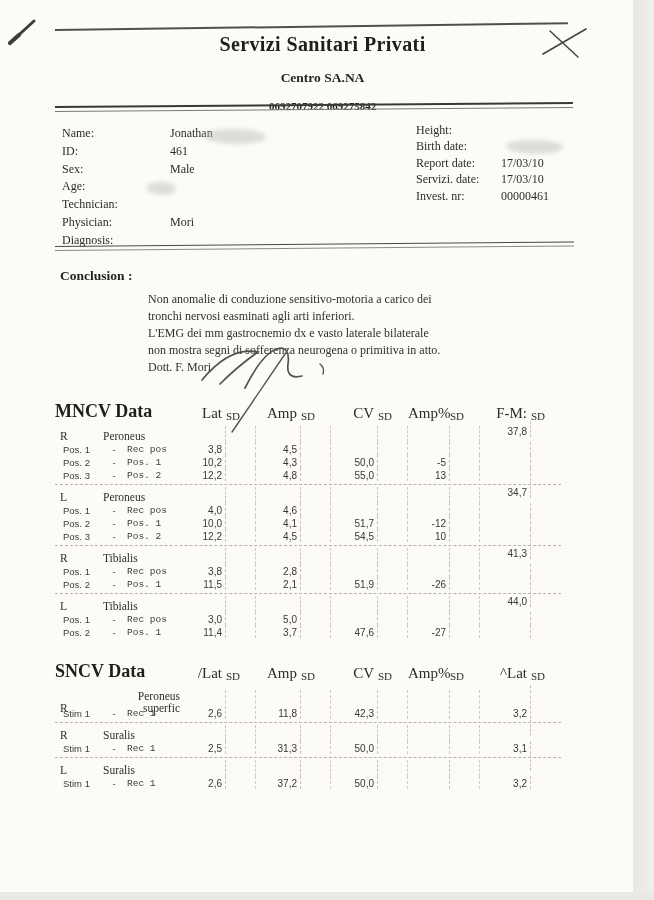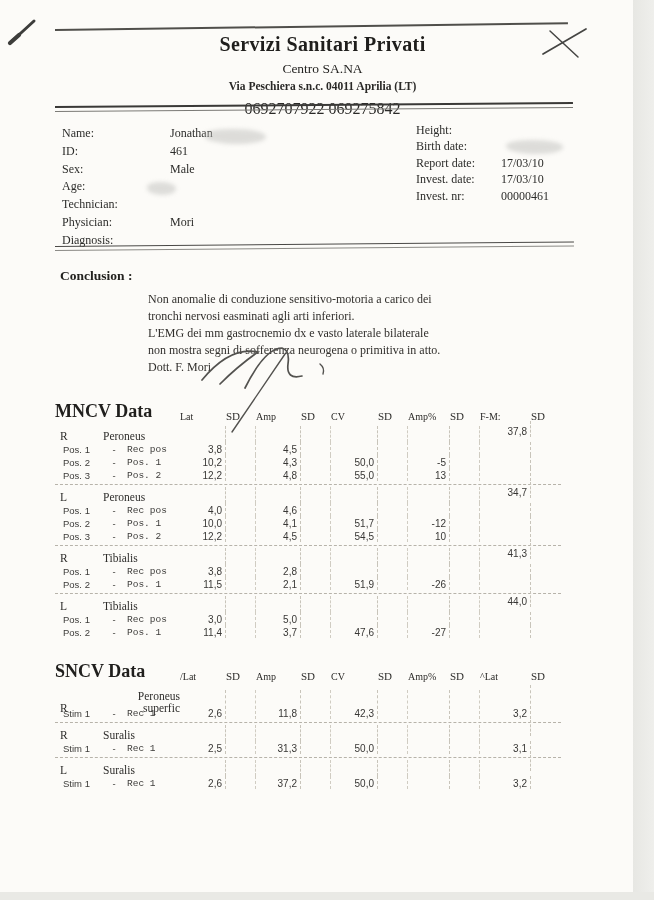--- a/index.html
+++ b/index.html
@@ -19,23 +19,23 @@
   .rule{position:absolute;transform-origin:left center;background:#504f4b;}
   .rule.top{left:55px;top:29px;width:513px;height:2px;transform:rotate(-0.75deg);}
   .rule.thick{left:55px;top:106px;width:518px;height:3px;background:none;
     border-top:2px solid #3a3937;border-bottom:1px solid #7b7a76;transform:rotate(-0.45deg);}
   .rule.info{left:55px;top:246px;width:519px;height:3px;background:none;
     border-top:1px solid #494846;border-bottom:1px solid #8b8a86;transform:rotate(-0.5deg);}
   svg.mark{position:absolute;overflow:visible;}
   
   .letterhead{position:absolute;left:60px;top:33px;width:525px;text-align:center;}
   .lh-title{font-size:20px;font-weight:bold;letter-spacing:.4px;color:#1f1e1c;}
-  .lh-sub{font-size:13.5px;font-weight:normal;margin-top:5px;color:#252422;}
+  .lh-sub{font-size:13.5px;font-weight:bold;margin-top:14px;color:#252422;}
   .lh-addr{font-size:11.5px;font-weight:bold;margin-top:3px;color:#2a2927;}
-  .lh-phone{font-size:16px;font-weight:normal;margin-top:8px;color:#2a2927;}
+  .lh-phone{font-size:11px;font-weight:bold;margin-top:14px;color:#2a2927;}
   
   .info-col{position:absolute;font-size:12px;}
   .info-col .irow{display:flex;}
   .info-left{left:62px;top:126px;}
   .info-left .irow{height:17.8px;gap:22px;}
   .info-left .ilabel{width:86px;}
   .info-right{left:416px;top:123px;}
   .info-right .irow{height:16.4px;}
   .info-right .ilabel{width:85px;}
   .ivalue{white-space:pre;}
@@ -50,21 +50,21 @@
   
   .datatable{position:absolute;left:55px;width:506px;}
   #mncv{top:401px;}
   #sncv{top:661px;}
   .trow{display:grid;
     grid-template-columns:125px 46px 30px 45px 30px 47px 30px 42px 30px 51px 30px;
     align-items:end;}
   .thead{height:18px;margin-bottom:5px;}
   #sncv .thead{margin-bottom:9px;}
   .ttitle{font-size:18px;font-weight:bold;color:#201f1d;}
-  .hv{font-size:10px;text-align:left;padding-right:4px;color:#2c2b29;}
+  .hv{font-size:15px;text-align:right;padding-right:4px;color:#2c2b29;}
   .hs{font-size:11px;text-align:left;color:#2c2b29;}
   .tgroup{padding-top:2px;}
   .tgroup + .tgroup{border-top:1px dashed #b7b3aa;margin-top:3px;}
   .nrow{height:16px;}
   .drow{height:13px;}
   .tlab{display:flex;align-items:flex-end;}
   .side{font-size:11.5px;padding-left:5px;width:43px;color:#2e2d2b;}
   .nerve{font-size:11.5px;color:#2e2d2b;text-align:right;}
   .seg1{font-family:"Liberation Sans",sans-serif;font-size:9.5px;padding-left:8px;width:38px;color:#3c3b39;}
   .segd{font-family:"Liberation Sans",sans-serif;font-size:9.5px;width:26px;text-align:center;color:#3c3b39;}
@@ -91,21 +91,20 @@
   </svg>
   <svg class="mark" style="left:535px;top:22px;width:60px;height:40px">
     <path d="M 8 32 L 51 7" stroke="#454543" stroke-width="1.7" fill="none" stroke-linecap="round"></path>
     <path d="M 15 9 L 43 35" stroke="#454543" stroke-width="1.5" fill="none" stroke-linecap="round"></path>
   </svg>
 
   <div class="rule top"></div>
   <div class="letterhead">
     <div class="lh-title">Servizi Sanitari Privati</div>
     <div class="lh-sub">Centro SA.NA</div>
-    <div class="lh-addr">Via Peschiera s.n.c.  04011  Aprilia (LT)</div>
     <div class="lh-phone">0692707922  069275842</div>
   </div>
   <div class="rule thick"></div>
 
   <div class="info-col info-left">
     <div class="irow">
         <span class="ilabel">Name:</span>
         <span class="ivalue">Jonathan</span>
       </div>
     <div class="irow">
@@ -141,21 +140,21 @@
       </div>
     <div class="irow">
         <span class="ilabel">Birth date:</span>
         <span class="ivalue"></span>
       </div>
     <div class="irow">
         <span class="ilabel">Report date:</span>
         <span class="ivalue">17/03/10</span>
       </div>
     <div class="irow">
-        <span class="ilabel">Invest. date:</span>
+        <span class="ilabel">Servizi. date:</span>
         <span class="ivalue">17/03/10</span>
       </div>
     <div class="irow">
         <span class="ilabel">Invest. nr:</span>
         <span class="ivalue">00000461</span>
       </div>
   </div>
 
   <div class="smudge" style="left:204px;top:129px;width:62px;height:15px"></div>
   <div class="smudge" style="left:147px;top:182px;width:29px;height:13px"></div>

